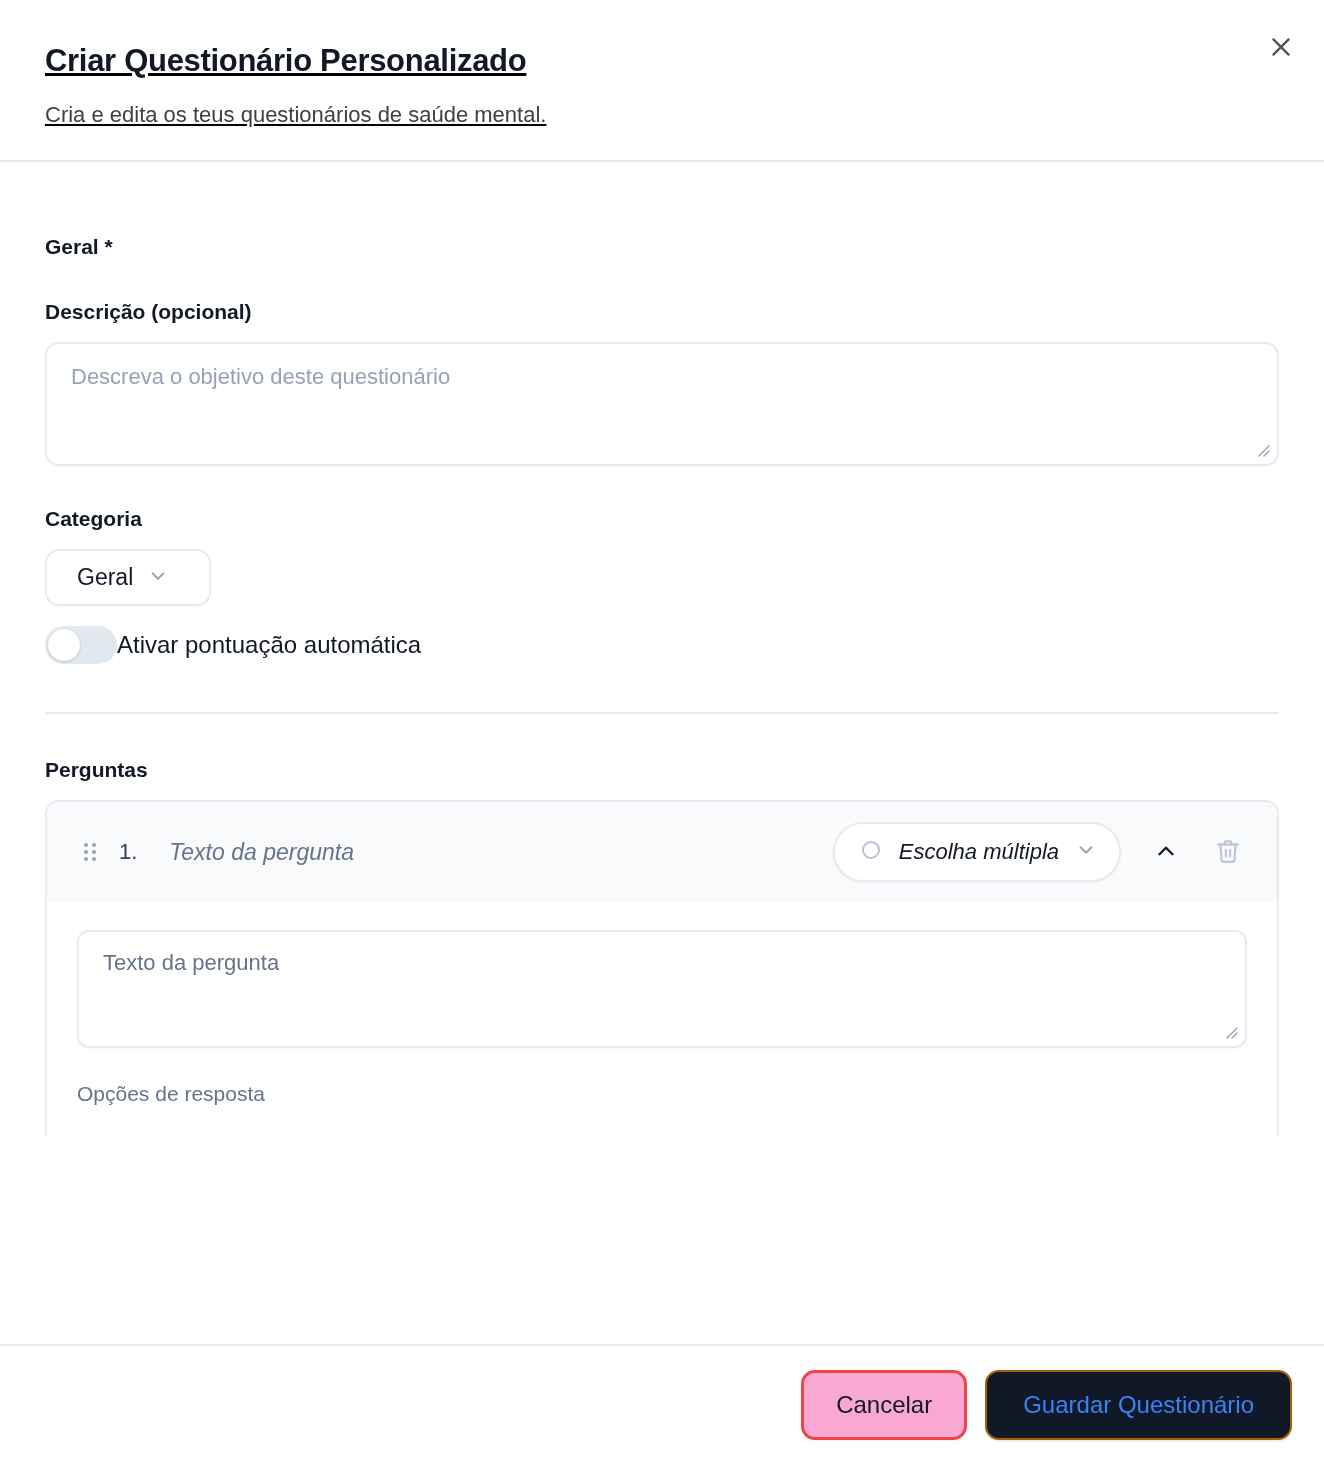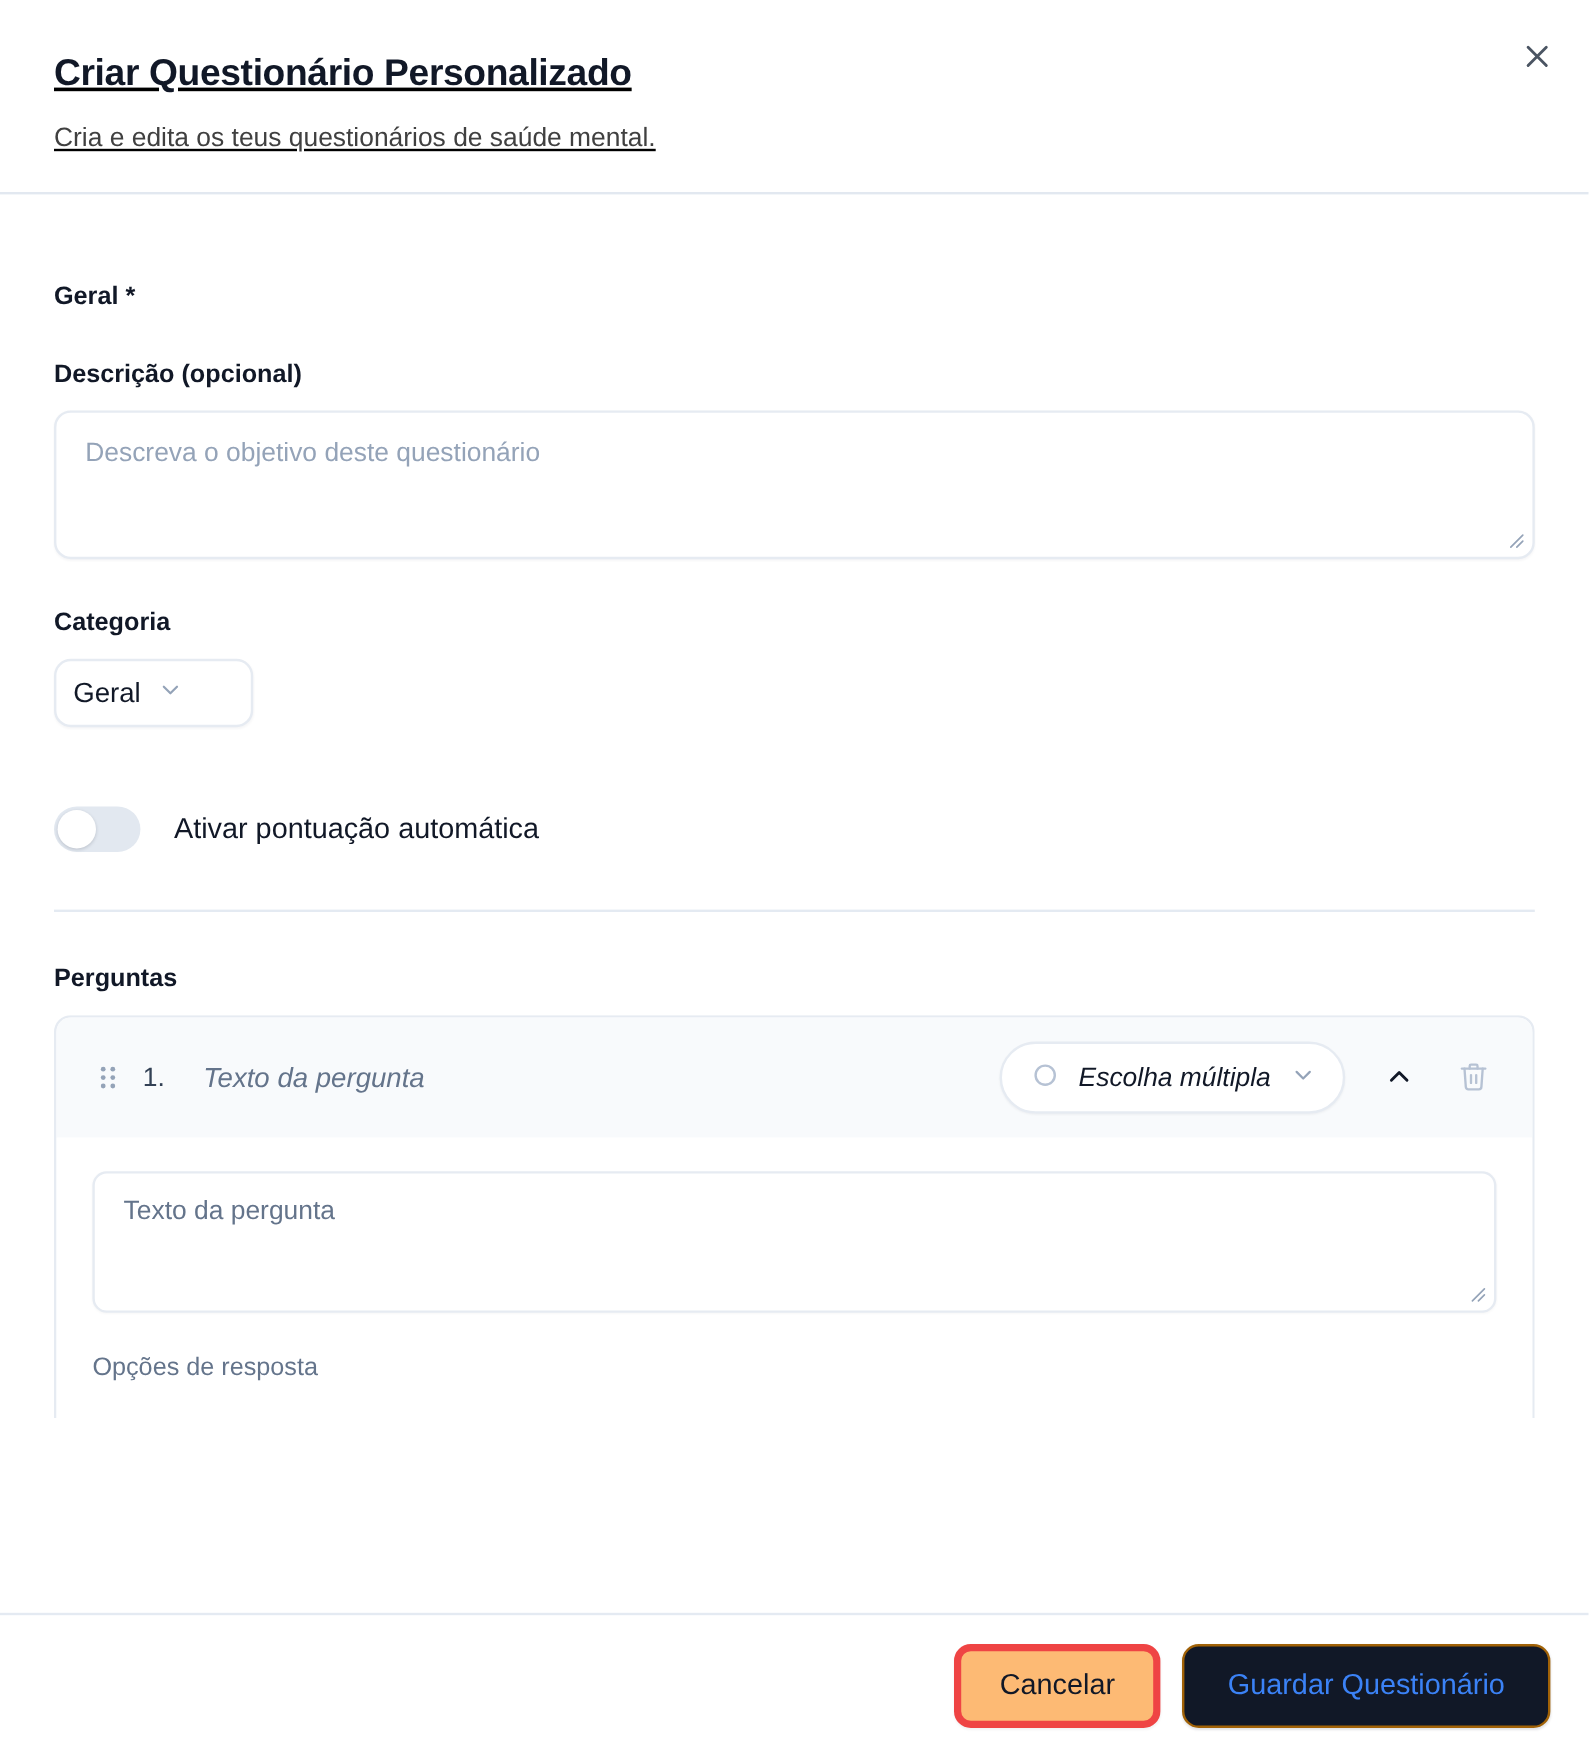--- a/index.html
+++ b/index.html
@@ -128,39 +128,38 @@
     pointer-events: none;
   }
 
   
   .select-pill {
     margin-top: 18px;
     display: inline-flex;
     align-items: center;
     gap: 14px;
     height: 57px;
-    padding: 0 22px 0 14px;
+    padding: 0 22px 0 30px;
     border: 2px solid #e6ebf2;
     border-radius: 14px;
     background: #ffffff;
     box-shadow: 0 1px 2px rgba(16, 24, 40, 0.04);
     cursor: pointer;
     min-width: 166px;
   }
   .select-pill .select-value {
     font-size: 23px;
     color: #111827;
   }
 
   
   .toggle-row {
-    margin-top: 66px;
-    display: flex;
-    align-items: center;
-    gap: 28px;
+    margin-top: 20px;
+    display: flex;
+    align-items: center;
   }
   .toggle {
     width: 72px;
     height: 38px;
     border-radius: 19px;
     background: #e2e8f0;
     position: relative;
     cursor: pointer;
     flex: 0 0 auto;
     border: none;
@@ -323,22 +322,22 @@
     font-size: 24px;
     border-radius: 14px;
     cursor: pointer;
     height: 70px;
     display: inline-flex;
     align-items: center;
     justify-content: center;
   }
 
   .btn-secondary {
-    background: #fdba74;
-    border: 6px solid #ef4444;
+    background: #f9a8d4;
+    border: 3px solid #ef4444;
     color: #111827;
     padding: 11px 32px;
     box-shadow: 0 1px 2px rgba(16, 24, 40, 0.05);
   }
 
   .btn-primary {
     background: #111827;
     border: 2px solid #a16207;
     color: #3b82f6;
     padding: 0 36px;

